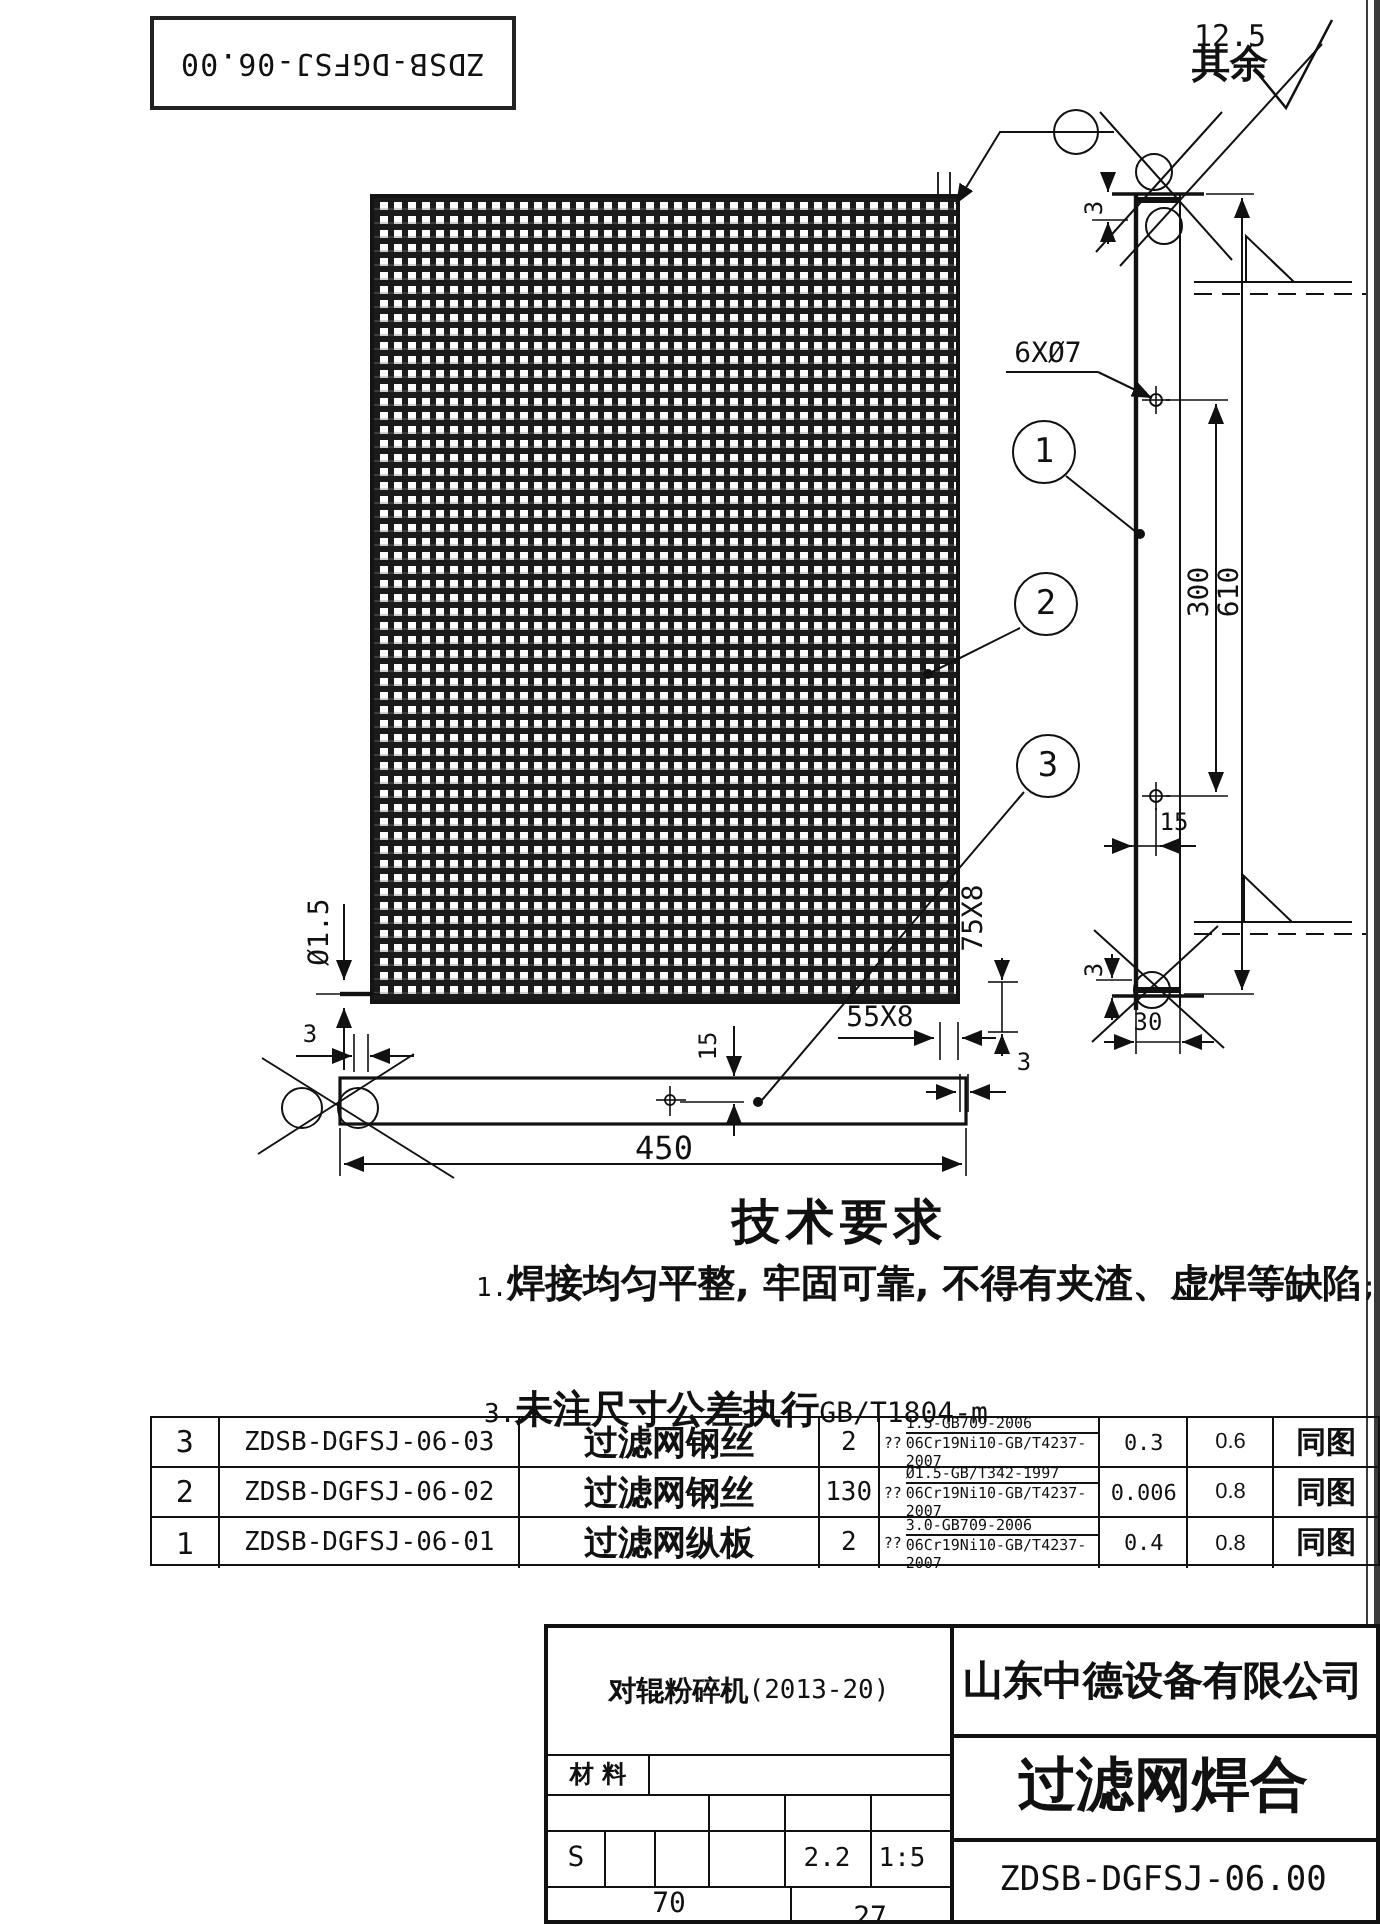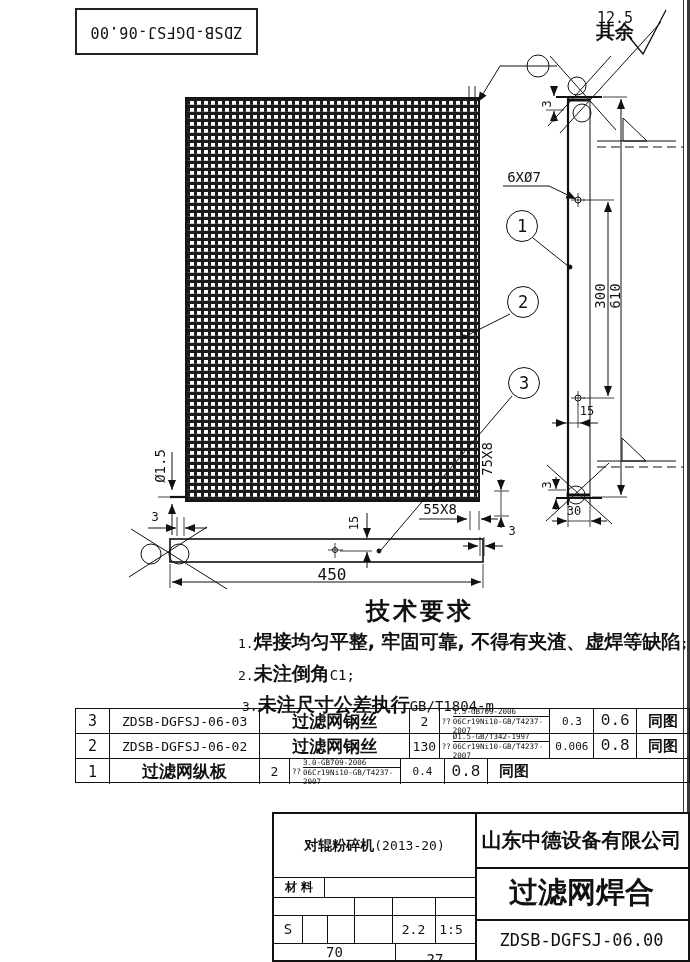--- a/index.html
+++ b/index.html
@@ -36,21 +36,21 @@
   .bom-cell{border-right:1.2px solid #111;box-sizing:border-box;display:flex;
             align-items:center;justify-content:center;overflow:hidden;}
   .bom-cell:last-child{border-right:none;}
   .c-seq{width:34px;font-family:"DejaVu Sans Mono",monospace;font-size:15px;}
   .c-pn{width:151px;font-family:"DejaVu Sans Mono",monospace;font-size:13px;}
   .c-name{width:150px;font-weight:bold;font-size:17px;}
   .c-qty{width:30px;font-family:"DejaVu Sans Mono",monospace;font-size:13px;}
   .c-mat{width:111px;font-family:"DejaVu Sans Mono",monospace;font-size:7.5px;
          flex-direction:row;gap:2px;justify-content:flex-start;padding-left:2px;}
   .c-uw{width:44px;font-family:"DejaVu Sans Mono",monospace;font-size:11px;}
-  .c-tw{width:43px;font-family:Liberation Mono, monospace;font-size:16px;}
+  .c-tw{width:43px;font-family:Liberation Sans, sans-serif;font-size:11px;}
   .c-rm{width:52px;font-weight:bold;font-size:15px;}
   .mat-lines{display:flex;flex-direction:column;line-height:1.2;}
   .mat-l1{border-bottom:.8px solid #111;}
   
   .tb{position:absolute;left:272px;top:812px;width:418px;height:150px;border:2px solid #111;
       box-sizing:border-box;z-index:2;background:#fff;}
   .tb .vl,.tb .hl{position:absolute;background:#111;}
   .tb-txt{position:absolute;display:flex;align-items:center;justify-content:center;box-sizing:border-box;}
   .mono{font-family:"DejaVu Sans Mono",monospace;}
   .border-r1{position:absolute;top:0;height:962px;background:#3a3a3a;}
@@ -224,23 +224,20 @@
   <div class="rlbl dim" style="left:600px;top:296px;">300</div>
   <div class="rlbl dim" style="left:615px;top:296px;">610</div>
   <div class="clbl dimsm" style="left:587px;top:411px;">15</div>
   <div class="rlbl dimsm" style="left:547px;top:104px;">3</div>
   <div class="rlbl dimsm" style="left:547px;top:485px;">3</div>
   <div class="clbl dimsm" style="left:574px;top:511px;">30</div>
 
   <div class="tr-title">技术要求</div>
   <div class="tr-line" style="left:238px;top:629px;">
     <span class="tr-num">1.</span><span class="tr-cn">焊接均匀平整, 牢固可靠, 不得有夹渣、虚焊等缺陷</span><span class="tr-latin">;</span>
-  </div>
-  <div class="tr-line" style="left:238px;top:661px;">
-    <span class="tr-num">2.</span><span class="tr-cn">未注倒角</span><span class="tr-latin">C1;</span>
   </div>
   <div class="tr-line" style="left:242px;top:692px;">
     <span class="tr-num">3.</span><span class="tr-cn">未注尺寸公差执行</span><span class="tr-latin">GB/T1804-m</span>
   </div>
 
   <div class="bom">
     <div class="bom-row">
       <div class="bom-cell c-seq">3</div>
       <div class="bom-cell c-pn">ZDSB-DGFSJ-06-03</div>
       <div class="bom-cell c-name">过滤网钢丝</div>
@@ -267,20 +264,21 @@
             <span class="mat-l1">Ø1.5-GB/T342-1997</span>
             <span>06Cr19Ni10-GB/T4237-2007</span>
           </span>
       </div>
       <div class="bom-cell c-uw">0.006</div>
       <div class="bom-cell c-tw">0.8</div>
       <div class="bom-cell c-rm">同图</div>
     </div>
     <div class="bom-row">
       <div class="bom-cell c-seq">1</div>
+      <div class="bom-cell c-pn">ZDSB-DGFSJ-06-01</div>
       <div class="bom-cell c-name">过滤网纵板</div>
       <div class="bom-cell c-qty">2</div>
       <div class="bom-cell c-mat">
         <span>??</span>
         <span class="mat-lines">
             <span class="mat-l1">3.0-GB709-2006</span>
             <span>06Cr19Ni10-GB/T4237-2007</span>
           </span>
       </div>
       <div class="bom-cell c-uw">0.4</div>

